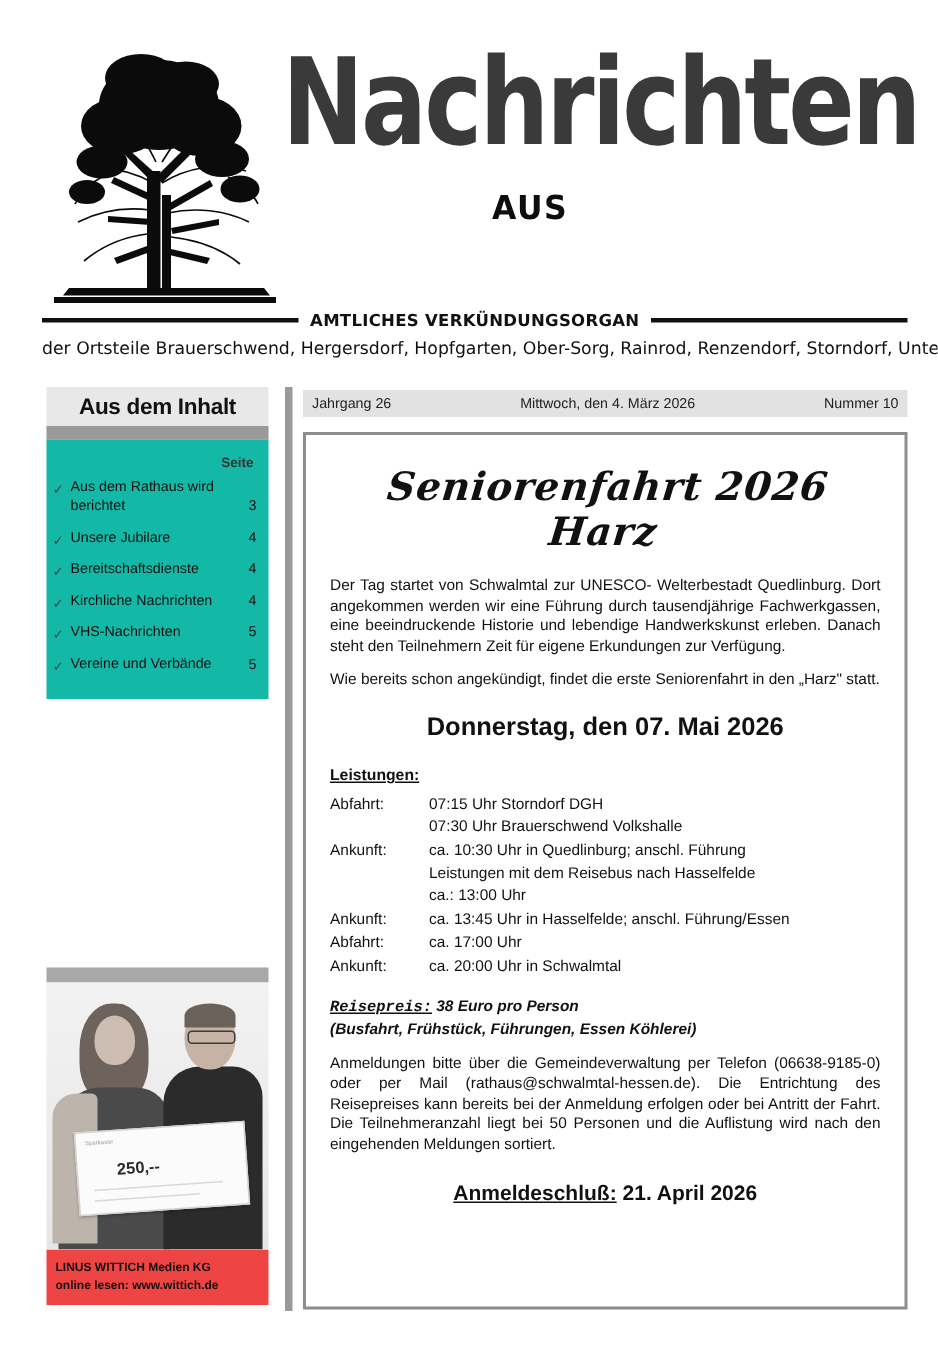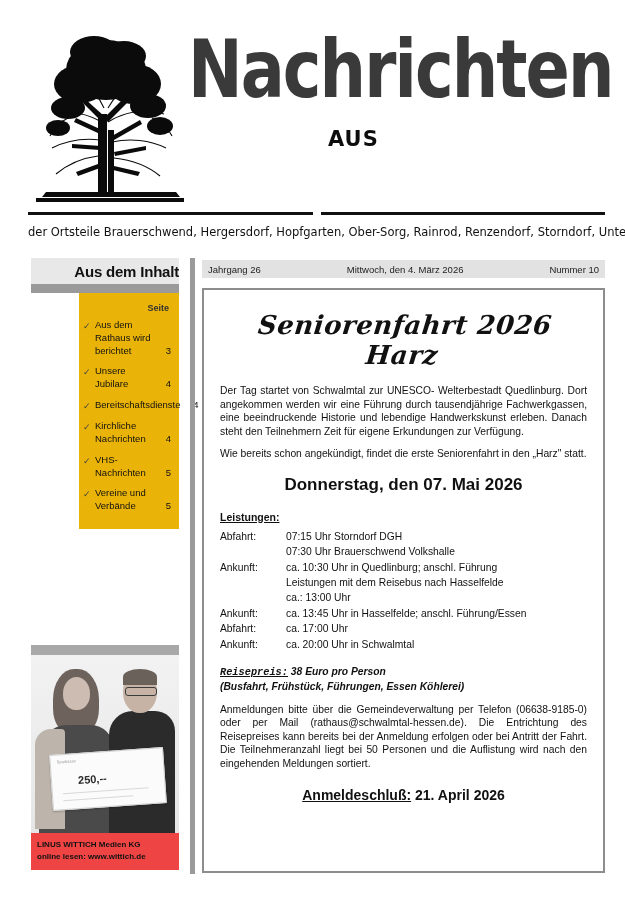--- a/index.html
+++ b/index.html
@@ -144,32 +144,31 @@
     left: 31px;
     top: 258px;
     width: 148px;
   }
   .toc-header {
     background: #e8e8e8;
     border-bottom: 9px solid #9a9a9a;
     height: 26px;
     display: flex;
     align-items: center;
-    justify-content: flex-end;
+    justify-content: center;
   }
   .toc-header-text {
     font-weight: bold;
     font-size: 15px;
     color: #111;
     letter-spacing: -0.2px;
   }
   .toc-body {
-    background: #eab308;
+    background: #14b8a6;
     padding: 10px 8px 8px 4px;
-    margin-left: 48px;
   }
   .toc-seite {
     text-align: right;
     font-size: 9px;
     color: #333;
     font-weight: bold;
     padding-right: 2px;
     margin-bottom: 6px;
   }
   .toc-item {
@@ -411,20 +410,21 @@
     </svg>
 
     <div class="masthead-words">
       <div class="word-schwalmtal">Schwalmtal</div>
       <div class="word-nachrichten">Nachrichten</div>
       <div class="word-aus">AUS</div>
     </div>
 
     <div class="organ-line">
       <div class="rule"></div>
+      <div class="organ-text">AMTLICHES VERKÜNDUNGSORGAN</div>
       <div class="rule"></div>
     </div>
 
     <div class="districts">der Ortsteile Brauerschwend, Hergersdorf, Hopfgarten, Ober-Sorg, Rainrod, Renzendorf, Storndorf, Unter-Sorg, Vadenrod</div>
   </div>
 
   <div class="issue-bar">
     <div class="ib-left">Jahrgang 26</div>
     <div class="ib-mid">Mittwoch, den 4. März 2026</div>
     <div class="ib-right">Nummer 10</div>

